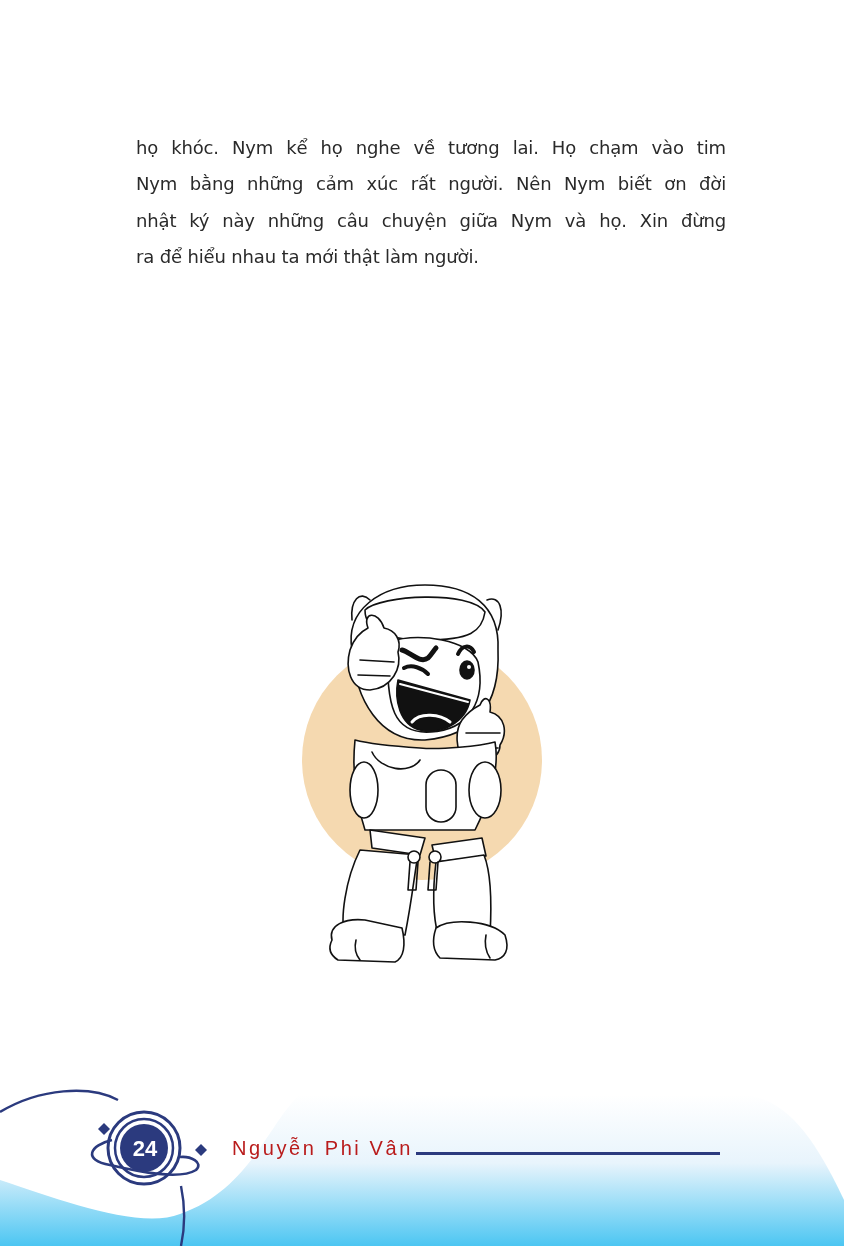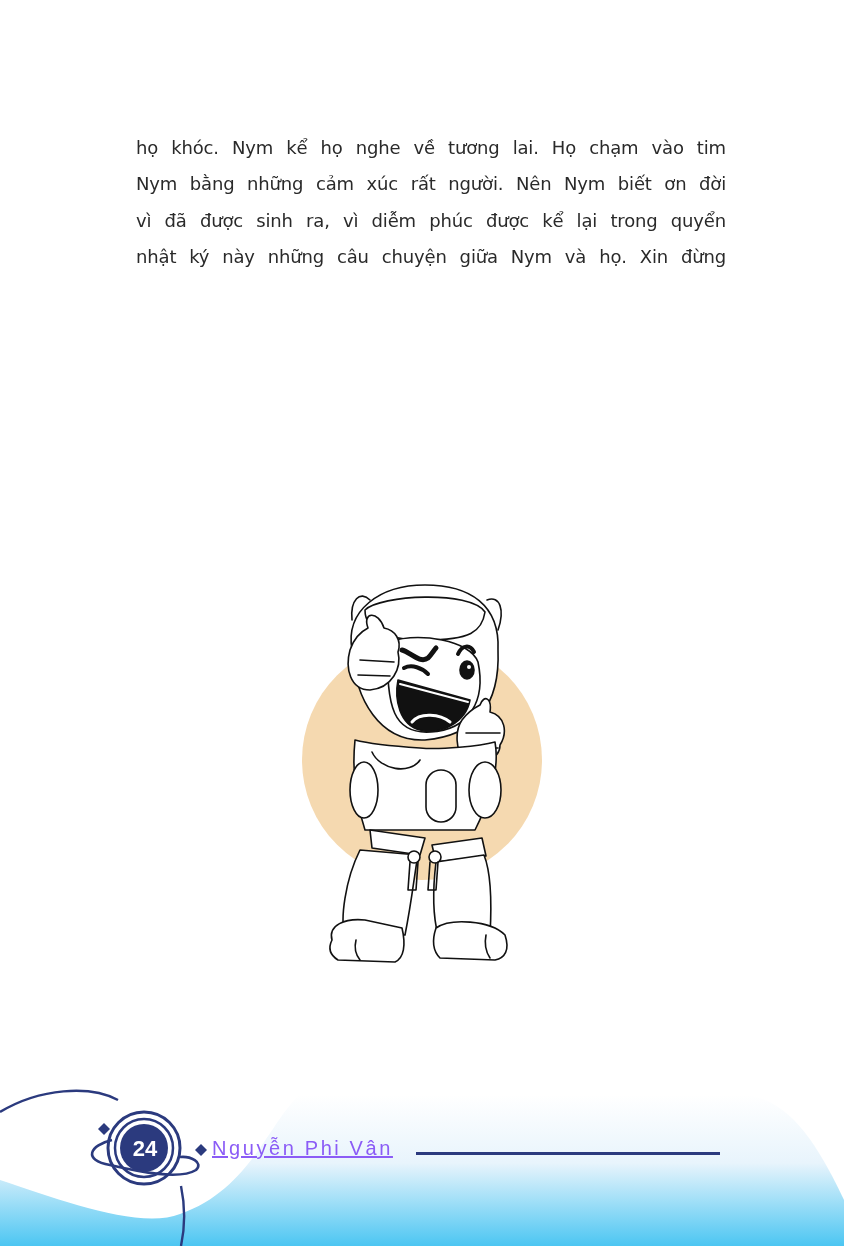--- a/index.html
+++ b/index.html
@@ -16,34 +16,34 @@
     .body-text .line { display: block; white-space: nowrap; text-align-last: justify; }
     .body-text .line.last { text-align-last: left; }
     .illustration { position: absolute; left: 290px; top: 580px; width: 270px; height: 400px; }
     .footer-bg { position: absolute; left: 0; top: 1060px; width: 844px; height: 186px; }
     .page-number {
       position: absolute; left: 125px; top: 1132px; width: 40px; height: 34px;
       color: #ffffff; font-family: "Liberation Sans", sans-serif; font-weight: bold;
       font-size: 22px; text-align: center; line-height: 34px;
     }
     .author {
-      position: absolute; left: 212px; top: 1137px;
+      position: absolute; left: 232px; top: 1137px;
       font-family: "Liberation Sans", sans-serif; font-size: 20px;
-      letter-spacing: 2.6px; color: #8b5cf6; text-decoration: underline;
+      letter-spacing: 2.6px; color: #b91c1c;
     }
     .author-rule { position: absolute; left: 416px; top: 1152px; width: 304px; height: 3px; background: #2b3a7e; }
   </style>
 </head>
 <body>
 
 <div class="body-text">
   <span class="line">họ khóc. Nym kể họ nghe về tương lai. Họ chạm vào tim</span>
   <span class="line">Nym bằng những cảm xúc rất người. Nên Nym biết ơn đời</span>
-  <span class="line">vì đã được sinh ra, vì diễm phúc được kể lại trong quyển</span>
   <span class="line">nhật ký này những câu chuyện giữa Nym và họ. Xin đừng</span>
+  <span class="line last">ra để hiểu nhau ta mới thật làm người.</span>
 </div>
 
 <svg class="illustration" viewBox="290 580 270 400" fill="none" stroke="#111" stroke-width="1.6" stroke-linejoin="round" stroke-linecap="round">
   <circle cx="422" cy="760" r="120" fill="#f5d9b0" stroke="none"></circle>
 
   <path d="M352,650 C345,610 380,585 425,585 C470,585 500,605 498,650 C500,700 480,735 425,740 C380,742 355,700 352,650 Z" fill="#fff"></path>
   <path d="M365,610 C380,595 470,590 485,612 C482,632 470,640 425,640 C385,640 365,630 365,610 Z" fill="#fff"></path>
   <path d="M370,600 C360,590 350,600 352,620"></path>
   <path d="M487,600 C500,595 505,610 498,630"></path>
 

